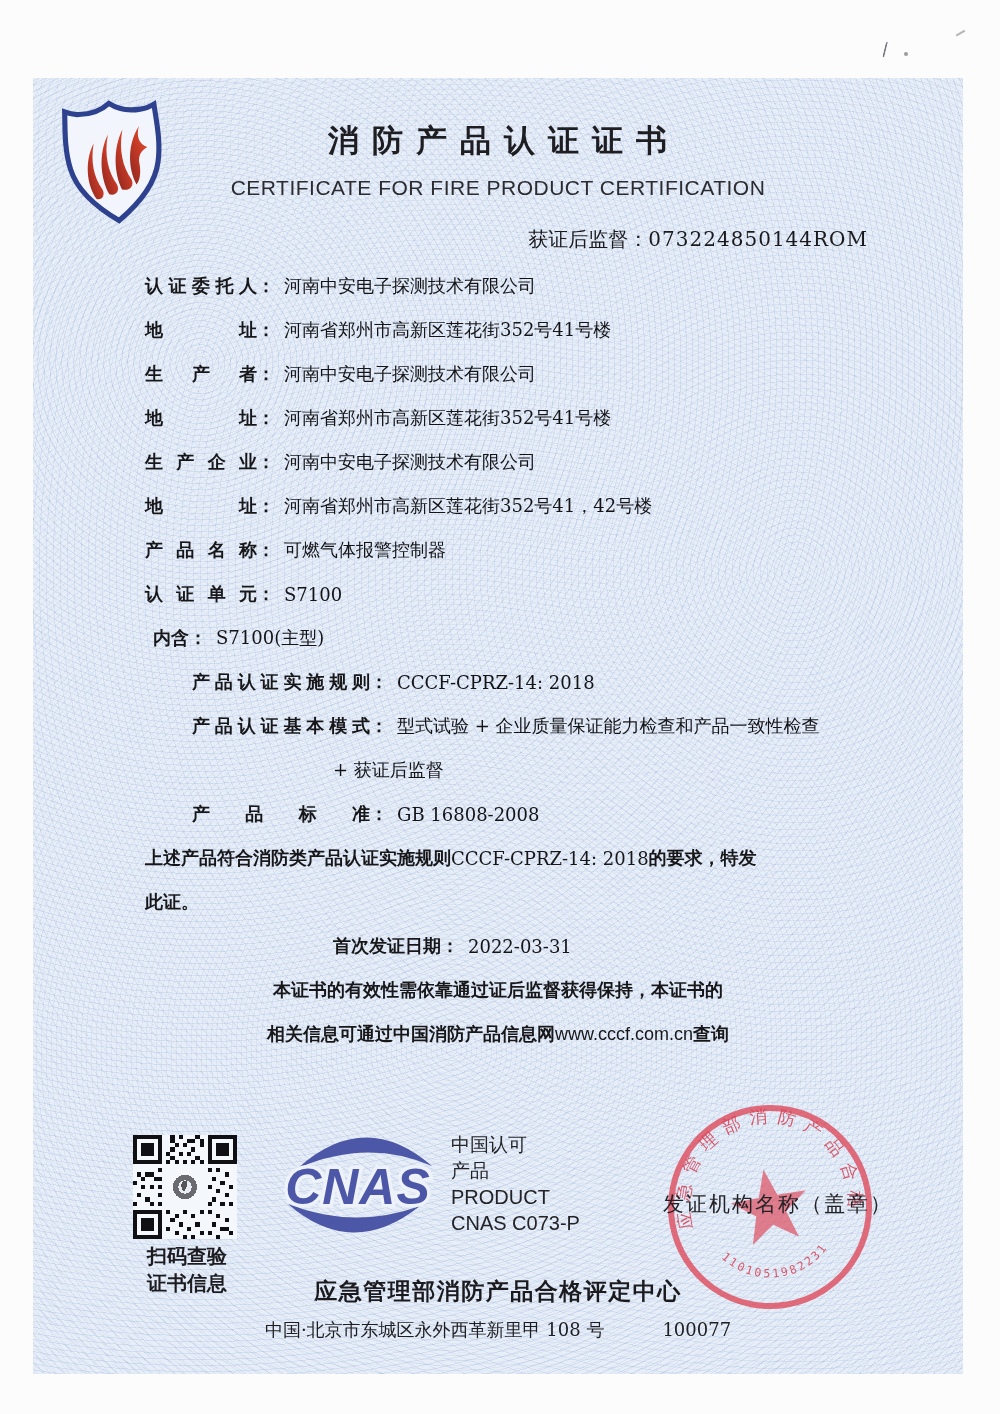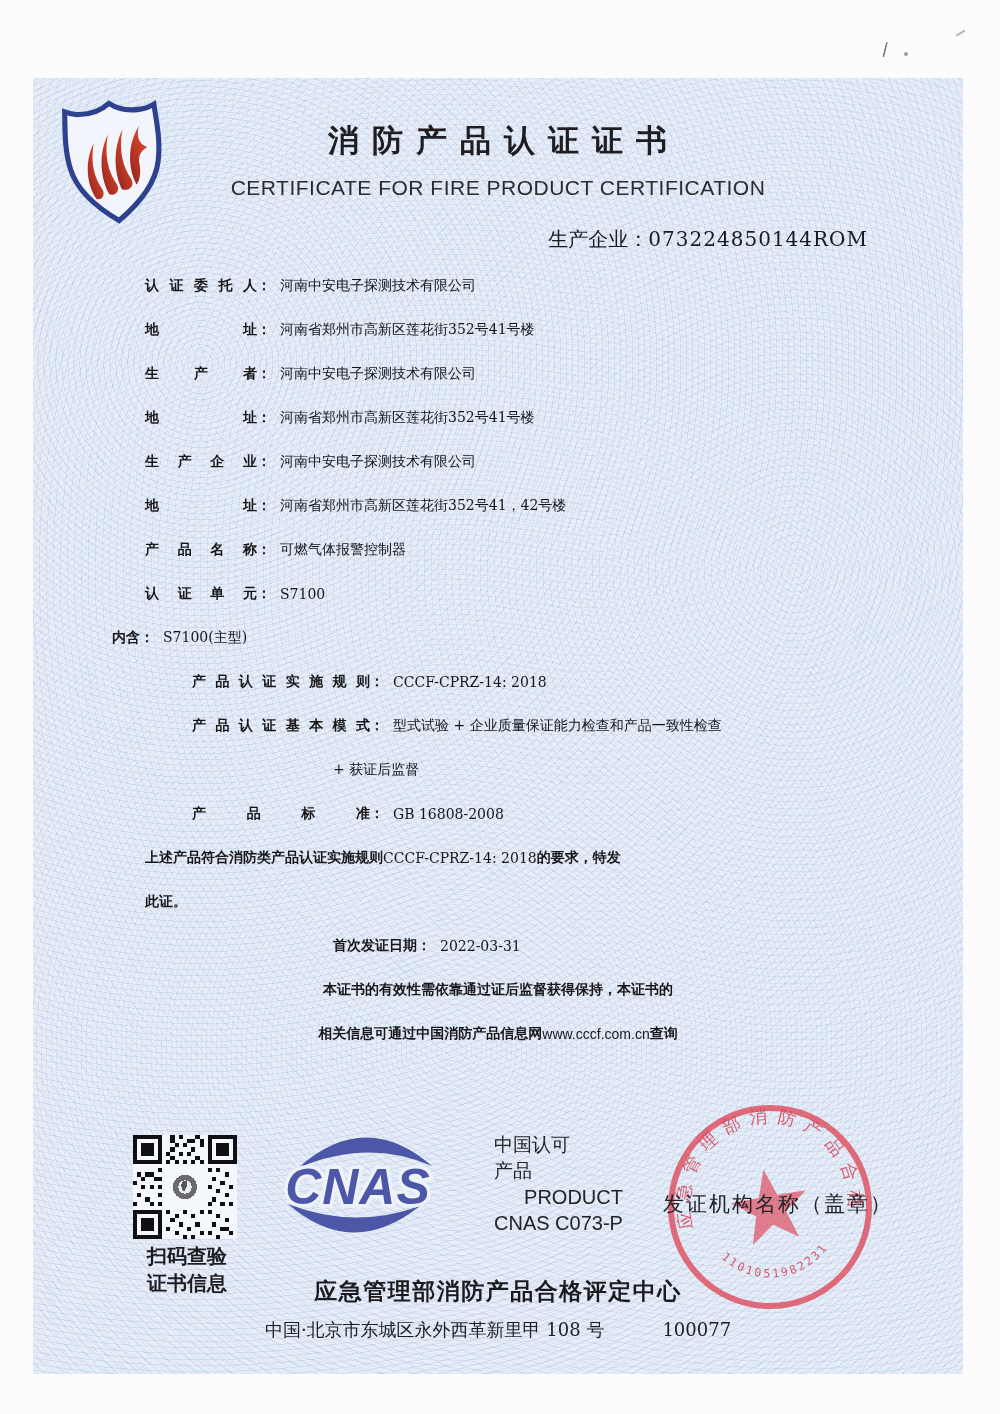--- a/index.html
+++ b/index.html
@@ -16,39 +16,39 @@
       repeating-radial-gradient(circle at 60% 5%, rgba(110,145,200,.08) 0 1px, transparent 1px 8px);
   }
   .logo{position:absolute;left:25px;top:16px;width:112px;height:136px;}
   .titles{position:absolute;left:0;top:42px;width:100%;text-align:center;}
   .title{font-family:"DejaVu Serif",serif;font-weight:600;font-size:31px;letter-spacing:13px;color:#1d1d22;padding-left:12px;}
   .subtitle{margin-top:14px;font-size:21px;letter-spacing:.5px;color:#2b2b30;}
   .certno{position:absolute;top:148px;right:95px;font-family:"DejaVu Serif",serif;font-size:20px;color:#1a1a1e;}
   .certno .num{letter-spacing:1px;}
 
   .bodytext{position:absolute;left:0;top:186px;width:100%;}
-  .row{height:44px;display:flex;align-items:center;white-space:nowrap;padding-left:112px;font-size:14px;}
+  .row{height:44px;display:flex;align-items:center;white-space:nowrap;padding-left:112px;font-size:18px;}
   .row.center{padding-left:0;justify-content:center;}
-  .row.indent{padding-left:79px;}
+  .row.indent{padding-left:120px;}
   .row.shift{padding-left:300px;}
   .lbl{display:inline-block;font-weight:700;text-align:justify;text-align-last:justify;}
   .lbl.w1{width:112px;}
   .lbl.w2{width:178px;margin-left:47px;}
   .colon{font-weight:700;}
   .val{font-family:"DejaVu Serif",serif;margin-left:9px;color:#141418;}
   .b{font-weight:700;}
   .serif{font-family:"DejaVu Serif",serif;font-weight:400;}
   .sans{font-family:"Liberation Sans",sans-serif;font-weight:400;}
   .gap{display:inline-block;width:28px;}
 
   .qr{position:absolute;left:100px;top:1057px;width:104px;height:104px;}
   .qr-caption{position:absolute;left:114px;top:1165px;font-family:"DejaVu Serif",serif;font-size:20px;line-height:27px;color:#1c1c20;font-weight:bold;}
   .cnas{position:absolute;left:246px;top:1046px;width:162px;height:120px;}
-  .accred{position:absolute;left:418px;top:1054px;font-size:19px;line-height:26px;color:#232327;margin-left:43px;}
-  .accred .lat{font-size:20px;text-align:right;}
+  .accred{position:absolute;left:418px;top:1054px;font-size:19px;line-height:26px;color:#232327;}
+  .accred .lat{font-size:20px;}
   .issuer-label{position:absolute;left:630px;top:1112px;z-index:3;font-family:Liberation Serif, serif;font-size:21px;letter-spacing:2px;color:#222226;}
   .seal{position:absolute;left:622px;top:1014px;width:230px;height:230px;z-index:2;opacity:.92;}
   .org-line{position:absolute;left:0;top:1198px;width:100%;text-align:center;font-weight:700;font-size:23px;letter-spacing:1.5px;color:#1b1b1f;}
   .addr-line{position:absolute;left:0;top:1240px;width:100%;text-align:center;font-family:"DejaVu Serif",serif;font-size:18px;color:#1e1e22;}
   .addr-line .post{margin-left:58px;}
   .url-line{position:absolute;left:0;top:1270px;width:100%;text-align:center;font-family:"DejaVu Serif",serif;font-size:17px;color:#1e1e22;}
 
   .pen-mark{position:absolute;background:transparent;}
   .m1{left:884px;top:42px;width:3px;height:16px;border-left:2px solid #7a7a80;transform:rotate(14deg);border-radius:2px;}
   .m2{left:904px;top:52px;width:4px;height:4px;background:#9a9aa0;border-radius:50%;}
@@ -80,21 +80,21 @@
         <path d="M82,96 C74,78 76,52 90,34 C86,44 88,54 97,57 C90,60 86,66 87,74 C88,84 86,92 82,96 Z" fill="url(#fg)"></path>
       </g>
     </svg>
 
     <div class="titles">
       <div class="title">消防产品认证证书</div>
       <div class="subtitle">CERTIFICATE FOR FIRE PRODUCT CERTIFICATION</div>
     </div>
 
     <div class="certno">
-      <span>生产企业：</span><span class="num">073224850144ROM</span>
+      <span>获证后监督：</span><span class="num">073224850144ROM</span>
     </div>
 
     <div class="bodytext">
       <div class="row">
         <span class="lbl w1">认证委托人</span>
           <span class="colon">：</span>
           <span class="val">河南中安电子探测技术有限公司</span>
       </div>
       <div class="row">
         <span class="lbl w1">地址</span>

